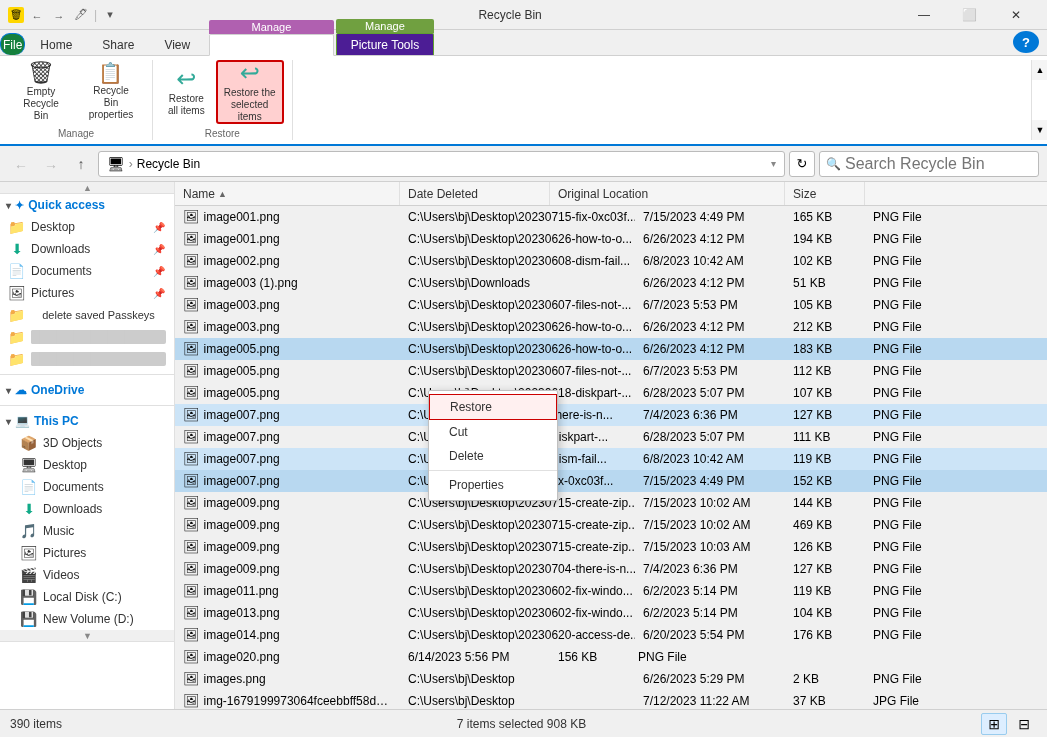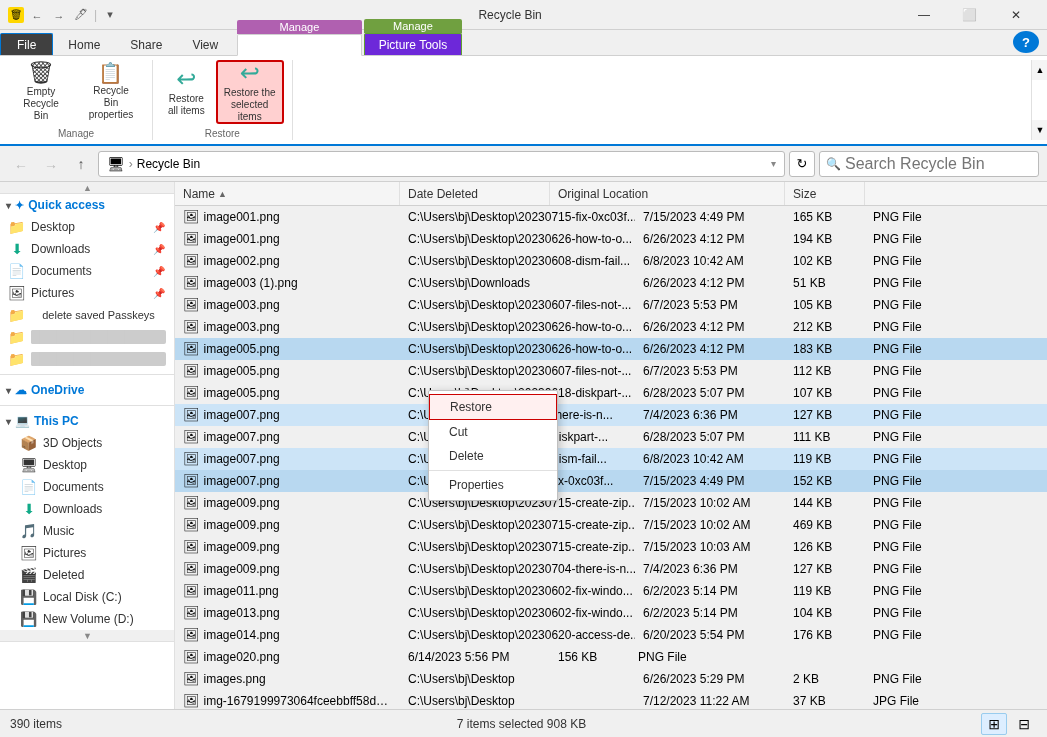--- a/index.html
+++ b/index.html
@@ -38,23 +38,23 @@
       cursor: pointer;
       border: 1px solid transparent;
       border-bottom: none;
       border-radius: 2px 2px 0 0;
       color: #333;
       height: 22px;
       display: flex;
       align-items: center;
     }
     .ribbon-tab.active { background: white; border-color: #d0d0d0; border-bottom: 1px solid white; margin-bottom: -1px; }
-    .ribbon-tab.file-tab { background: #404040; color: white; border-color: #0078d7; padding: 4px 16px; }
+    .ribbon-tab.file-tab { background: #15803d; color: white; border-color: #0078d7; padding: 4px 2px; border-radius: 10px; }
     .ribbon-tab-manage { background: #c080c0; color: white; border-color: #a060a0; }
-    .ribbon-tab-manage2 { background: #6d28d9; color: white; border-color: #60a030; }
+    .ribbon-tab-manage2 { background: #4c1d95; color: white; border-color: #60a030; }
     .ribbon-help { margin-left: auto; width: 26px; height: 22px; background: #0078d7; color: white; display: flex; align-items: center; justify-content: center; border-radius: 50%; font-size: 13px; font-weight: bold; margin-right: 4px; cursor: pointer; }
 
     
     .ribbon-content {
       background: white;
       border-bottom: 2px solid #0078d7;
       display: flex;
       align-items: stretch;
       height: 90px;
       padding: 4px 0;
@@ -473,21 +473,21 @@
     <div class="sidebar-item" style="padding-left:20px;">
       <span class="sidebar-item-icon">🎵</span>
       <span class="sidebar-item-label">Music</span>
     </div>
     <div class="sidebar-item" style="padding-left:20px;">
       <span class="sidebar-item-icon">🖼</span>
       <span class="sidebar-item-label">Pictures</span>
     </div>
     <div class="sidebar-item" style="padding-left:20px;">
       <span class="sidebar-item-icon">🎬</span>
-      <span class="sidebar-item-label">Deleted</span>
+      <span class="sidebar-item-label">Videos</span>
     </div>
     <div class="sidebar-item" style="padding-left:20px;">
       <span class="sidebar-item-icon">💾</span>
       <span class="sidebar-item-label">Local Disk (C:)</span>
     </div>
     <div class="sidebar-item" style="padding-left:20px;">
       <span class="sidebar-item-icon">💾</span>
       <span class="sidebar-item-label">New Volume (D:)</span>
     </div>
 

